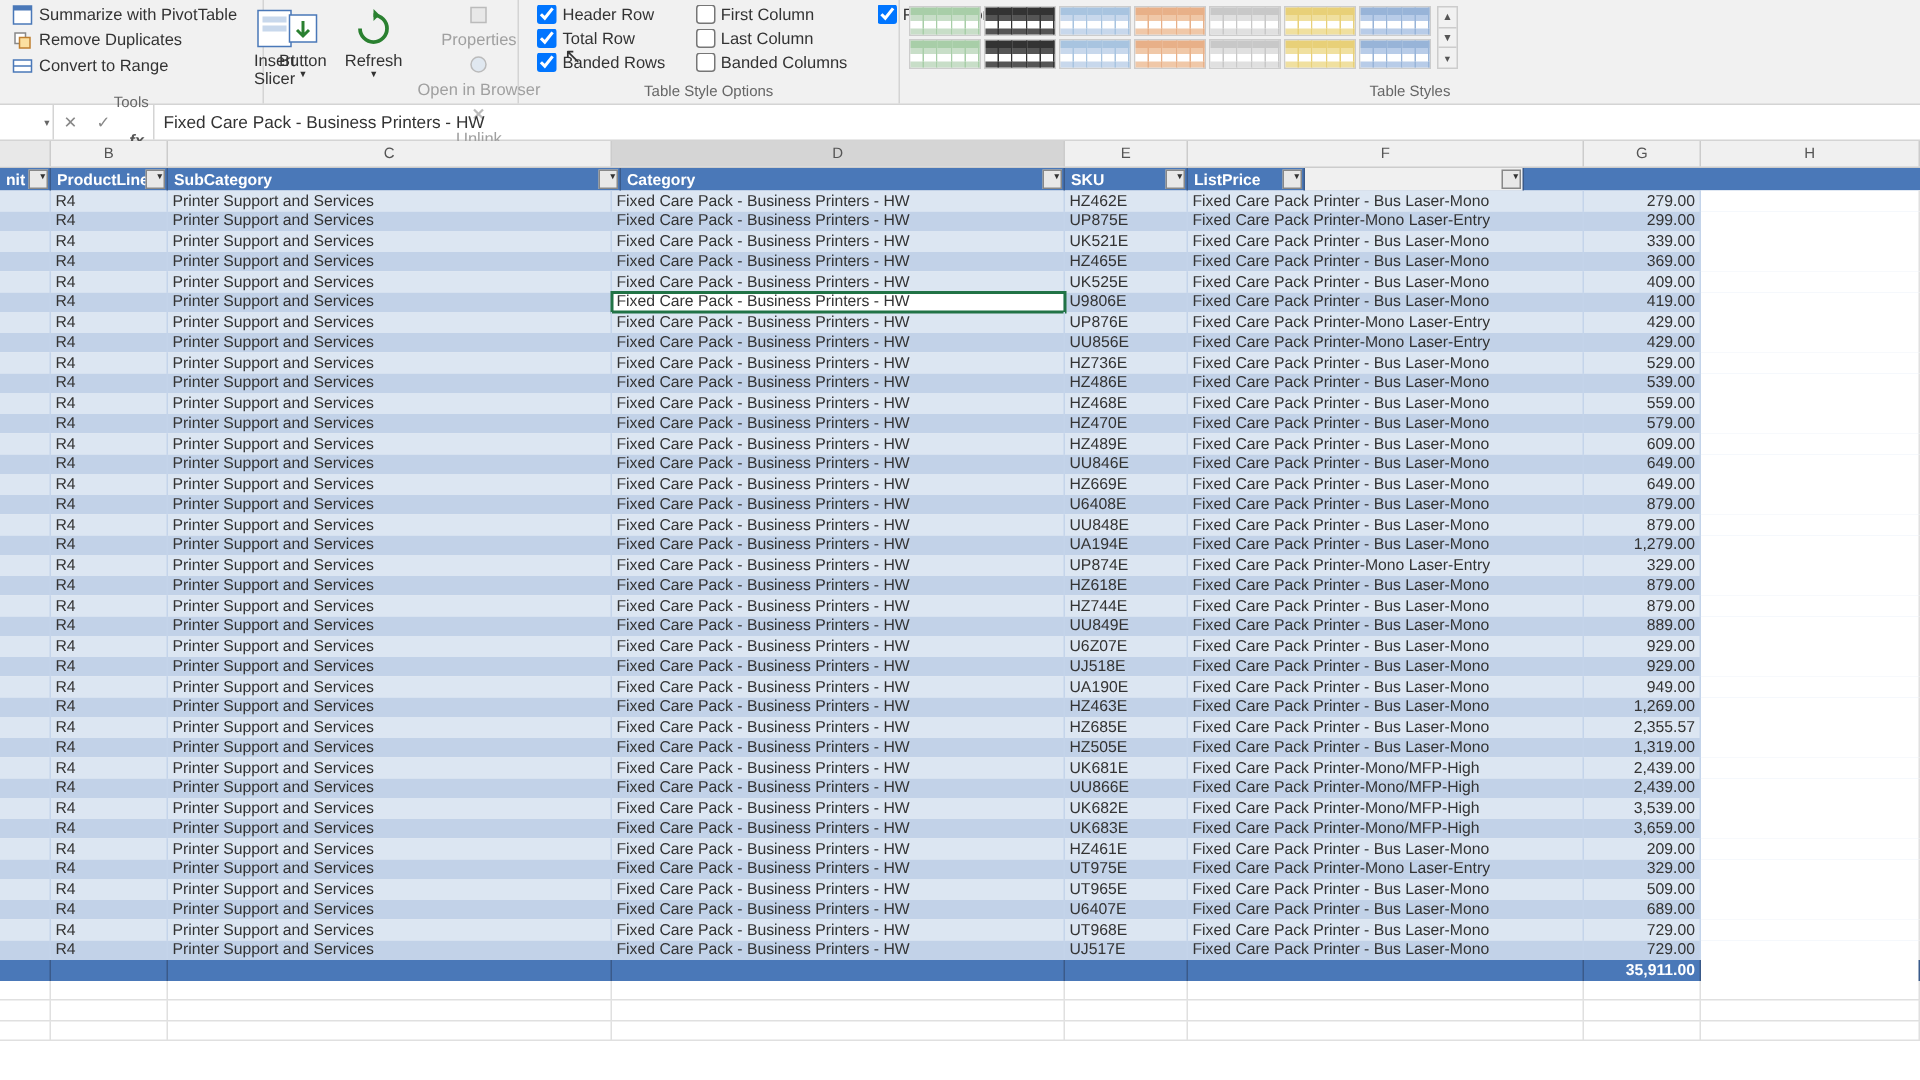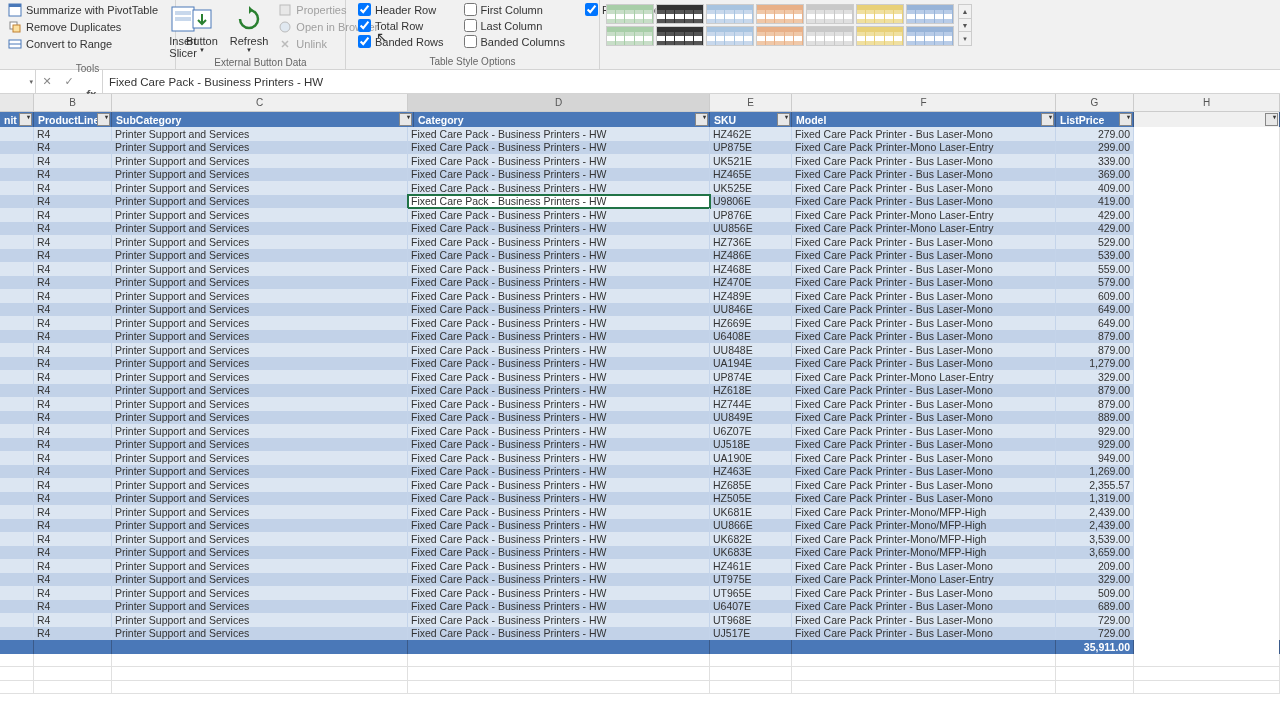--- a/index.html
+++ b/index.html
@@ -6,21 +6,21 @@
   body { font-family: "Segoe UI", Tahoma, sans-serif; font-size: 11px; background: #fff; color: #333; overflow: hidden; width: 1280px; height: 720px; }
   
   
   .ribbon { height: 70px; background: #f1f1f1; border-bottom: 1px solid #d4d4d4; display: flex; }
   .rgroup { border-right: 1px solid #d4d4d4; display: flex; flex-direction: column; justify-content: space-between; padding: 2px 4px 0 4px; }
   .rgroup-title { text-align: center; font-size: 10px; color: #666; padding: 2px 0; }
   .rgroup-body { flex: 1; display: flex; align-items: flex-start; }
   
   .vstack { display: flex; flex-direction: column; gap: 1px; }
   .small-btn { display: flex; align-items: center; gap: 4px; padding: 1px 4px; cursor: default; font-size: 11px; color: #333; white-space: nowrap; }
-  .small-btn.disabled { color: #a0a0a0; }
+  .small-btn.disabled { color: #a0a0a0; flex-direction: column; }
   .sicon { width: 14px; height: 14px; display: inline-block; }
   
   .big-btn { display: flex; flex-direction: column; align-items: center; padding: 2px 6px; cursor: default; font-size: 11px; text-align: center; }
   .bicon { width: 30px; height: 30px; display: inline-block; margin-bottom: 1px; }
   
   .chk-row { display: flex; align-items: center; gap: 4px; padding: 1px 8px; font-size: 11px; white-space: nowrap; }
   .chk-row input { margin: 0; }
   
   .style-gallery { display: flex; gap: 2px; align-items: center; padding: 2px; }
   .style-swatch { width: 48px; height: 42px; border: 1px solid #ccc; background: #fff; display: flex; flex-direction: column; cursor: default; }
@@ -632,20 +632,21 @@
               </div>
             </div>
           </div>
           <div class="gallery-scroll" style="height:42px">
             <div class="gs-btn">▲</div>
             <div class="gs-btn">▼</div>
             <div class="gs-btn">▾</div>
           </div>
         </div>
     </div>
+    <div class="rgroup-title">Table Styles</div>
   </div>
   <span class="cursor">↖</span>
 </div>
 
 <div class="fbar">
   <div class="namebox"></div>
   <div class="fb-btns">
     <div class="fb-btn">✕</div>
     <div class="fb-btn">✓</div>
     <div class="fb-btn fb-fx">fx</div>
@@ -666,21 +667,20 @@
   </div>
 
   <div class="table-area">
     <div class="data" id="data-area">
         <div class="drow hdr-row">
           <div class="cell c-A">nit</div>
           <div class="cell c-B">ProductLine</div>
           <div class="cell c-D">SubCategory</div>
           <div class="cell c-C">Category</div>
           <div class="cell c-E">SKU</div>
-          <div class="cell c-F">Model</div>
           <div class="cell c-G">ListPrice</div>
           <div class="cell c-H" style="background:#f0f0f0"></div>
         </div>
         <div class="drow band0">
           <div class="cell c-A"></div>
           <div class="cell c-B">R4</div>
           <div class="cell c-C">Printer Support and Services</div>
           <div class="cell c-D ">Fixed Care Pack - Business Printers - HW</div>
           <div class="cell c-E">HZ462E</div>
           <div class="cell c-F">Fixed Care Pack Printer - Bus Laser-Mono</div>

